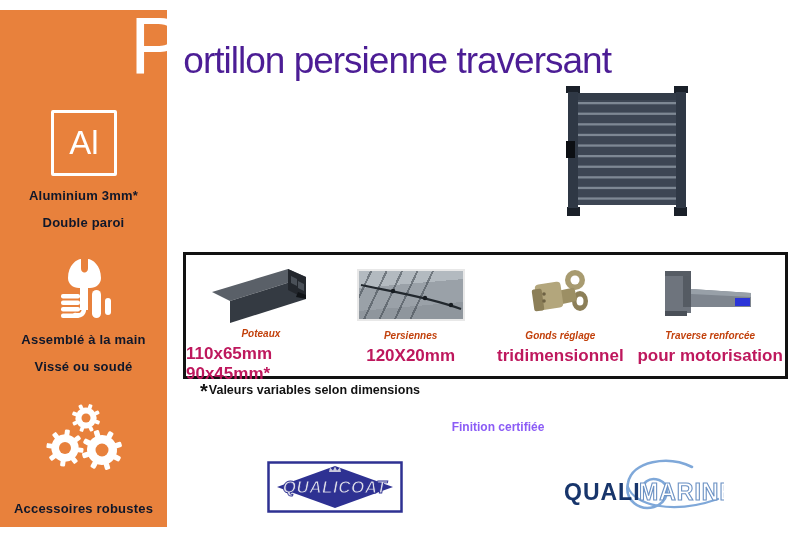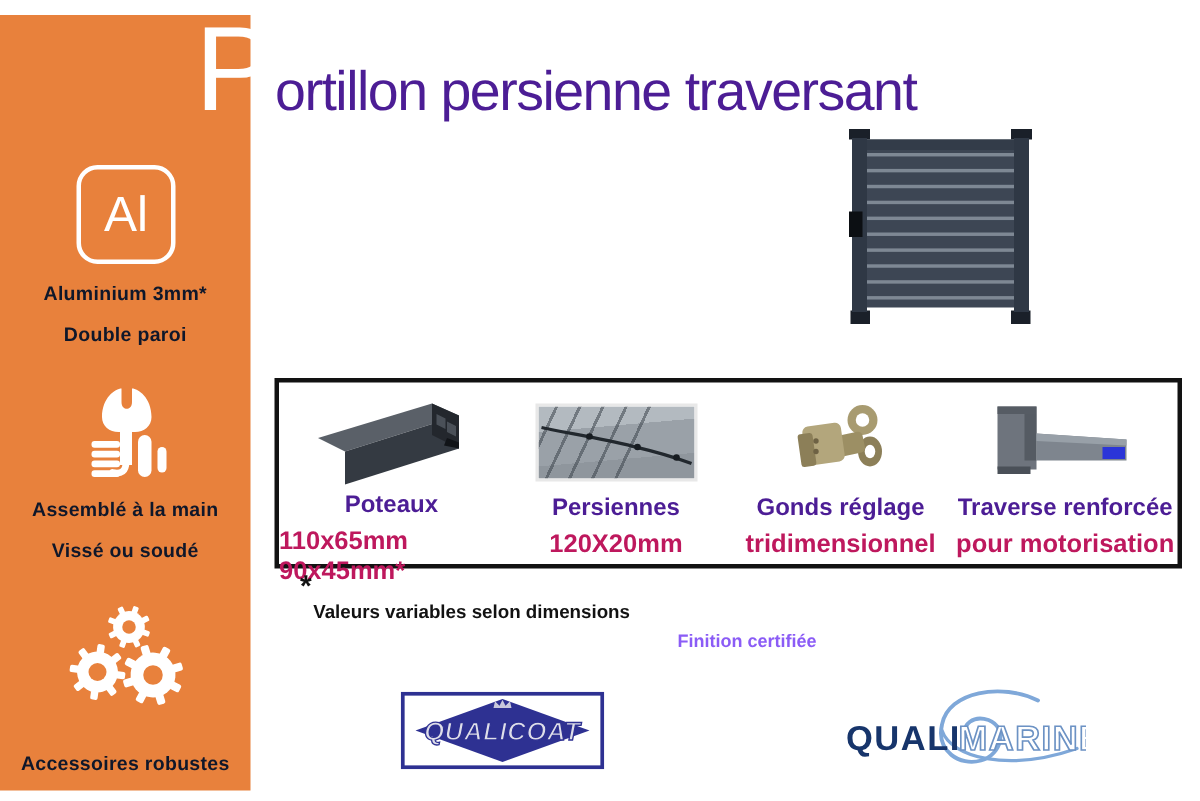--- a/index.html
+++ b/index.html
@@ -1,48 +1,48 @@
 <!DOCTYPE html>
 <html><head>
 <meta charset="utf-8">
 <style>
   html,body{margin:0;padding:0;background:#ffffff;}
   .page{position:relative;width:800px;height:534px;background:#ffffff;overflow:hidden;
         font-family:"Liberation Sans",sans-serif;}
   
   .sidebar{position:absolute;left:0;top:10px;width:167px;height:517px;background:#E8813C;}
   .al-box{position:absolute;left:51px;top:100px;width:60px;height:60px;border:3px solid #ffffff;
-          border-radius:14px;display:flex;align-items:center;justify-content:center;
+          border-radius:2px;display:flex;align-items:center;justify-content:center;
           color:#ffffff;font-size:33px;font-weight:500;}
   .side-label{position:absolute;left:0;width:100%;text-align:center;color:#0f172a;
               font-weight:bold;font-size:13px;letter-spacing:0.2px;}
   .icon-svg{position:absolute;}
   
   .title{position:absolute;left:130px;top:6px;white-space:nowrap;line-height:1;z-index:2;}
   .title .initial{font-size:80px;color:#ffffff;font-weight:400;}
   .title .rest{font-size:37px;color:#4c1d95;letter-spacing:-1px;font-weight:500;}
   
   .gate{position:absolute;left:566px;top:86px;}
   
   .feature-box{position:absolute;left:183px;top:252px;width:599px;height:121px;
                border:3px solid #121212;background:#ffffff;display:flex;}
   .feature-col{flex:1;display:flex;flex-direction:column;align-items:center;padding-top:8px;}
   .feature-img-wrap{height:64px;display:flex;align-items:center;justify-content:center;}
-  .feature-line1{font-size:16px;font-weight:bold;color:#4c1d95;margin-top:3px;}
+  .feature-line1{font-size:10px;font-weight:bold;color:#c2410c;margin-top:3px;font-style:italic;}
   .feature-line2{font-size:17px;font-weight:bold;color:#be185d;margin-top:5px;}
   .persiennes-photo{width:104px;height:48px;border:2px solid #e8e8e8;
      background:
        linear-gradient(115deg, rgba(0,0,0,0) 0 10px, rgba(60,68,76,.55) 10px 12px, rgba(0,0,0,0) 12px 24px, rgba(60,68,76,.55) 24px 26px, rgba(0,0,0,0) 26px 38px, rgba(60,68,76,.55) 38px 40px, rgba(0,0,0,0) 40px 52px, rgba(60,68,76,.55) 52px 54px, rgba(0,0,0,0) 54px 66px, rgba(60,68,76,.55) 66px 68px, rgba(0,0,0,0) 68px),
        linear-gradient(175deg,#B3BAC0 0 30%,#9AA1A8 30% 70%,#8F969D 70%);
      position:relative;overflow:hidden;}
   .persiennes-photo svg{position:absolute;left:0;top:0;}
   
   .note{position:absolute;left:200px;top:381px;display:flex;align-items:flex-start;color:#121212;}
   .note .star{font-size:20px;font-weight:bold;line-height:1;margin-right:1px;}
-  .note .txt{font-size:12.5px;font-weight:bold;margin-top:20px;}
+  .note .txt{font-size:12.5px;font-weight:bold;margin-top:2px;}
   .finish{position:absolute;left:398px;top:420px;width:200px;text-align:center;
           font-size:12px;font-weight:bold;color:#8b5cf6;}
   
   .qualicoat{position:absolute;left:267px;top:461px;}
   .qualimarine{position:absolute;left:556px;top:459px;}
 </style>
 </head>
 <body>
 
 <div class="page">

